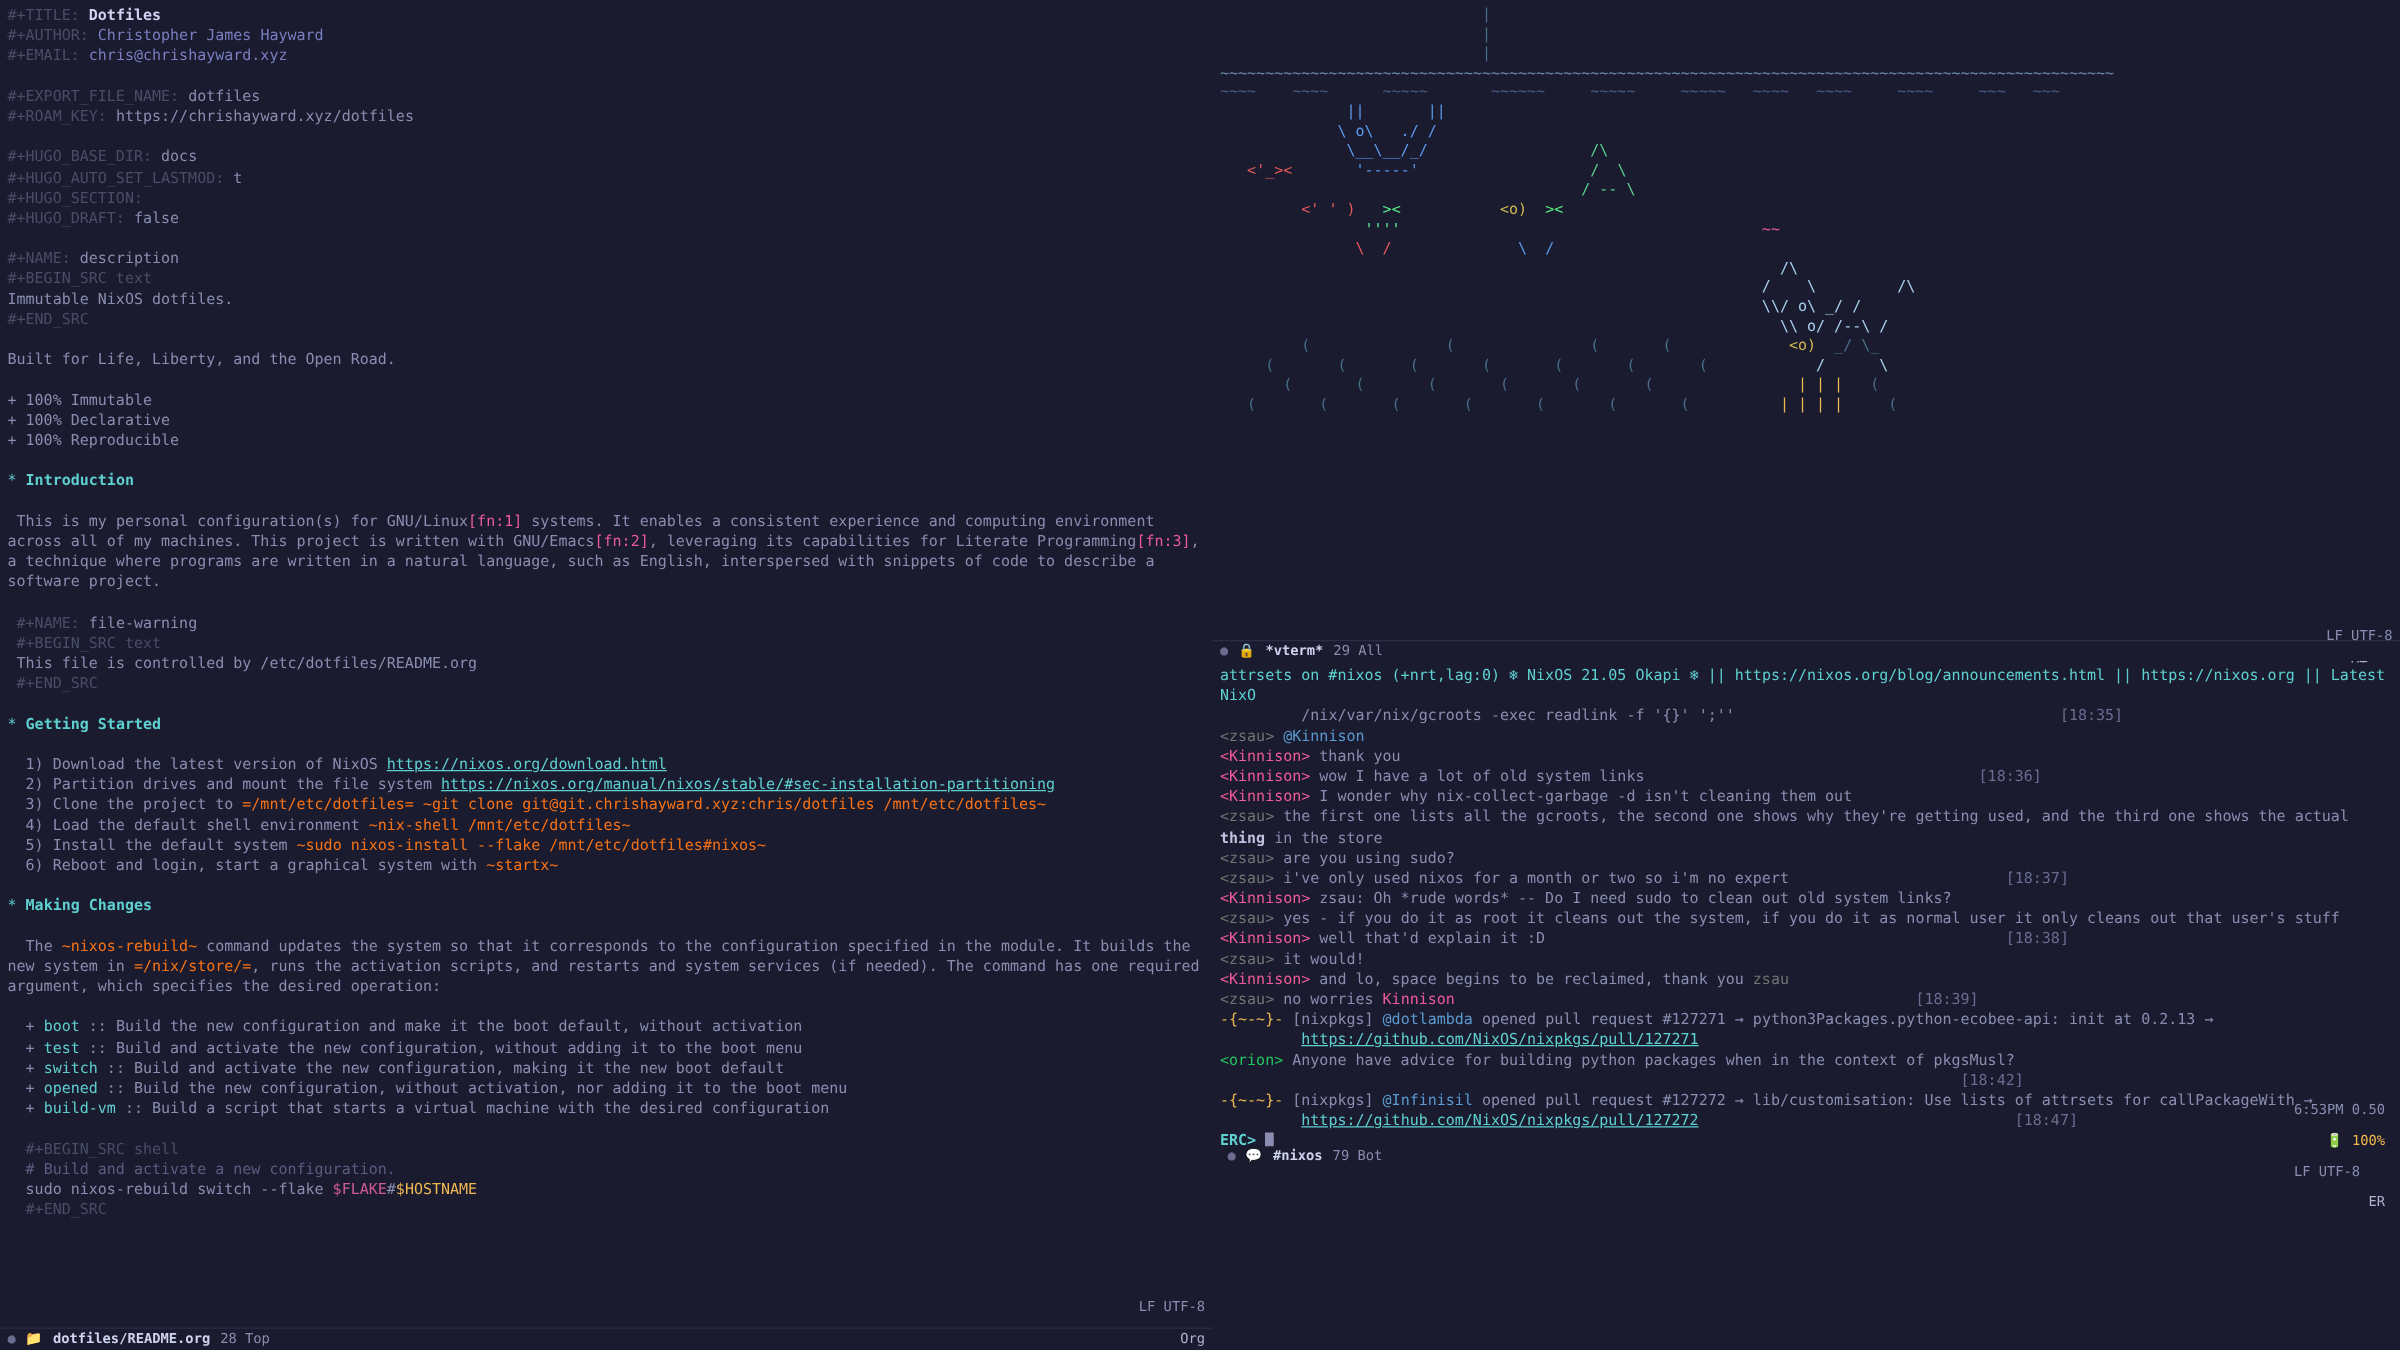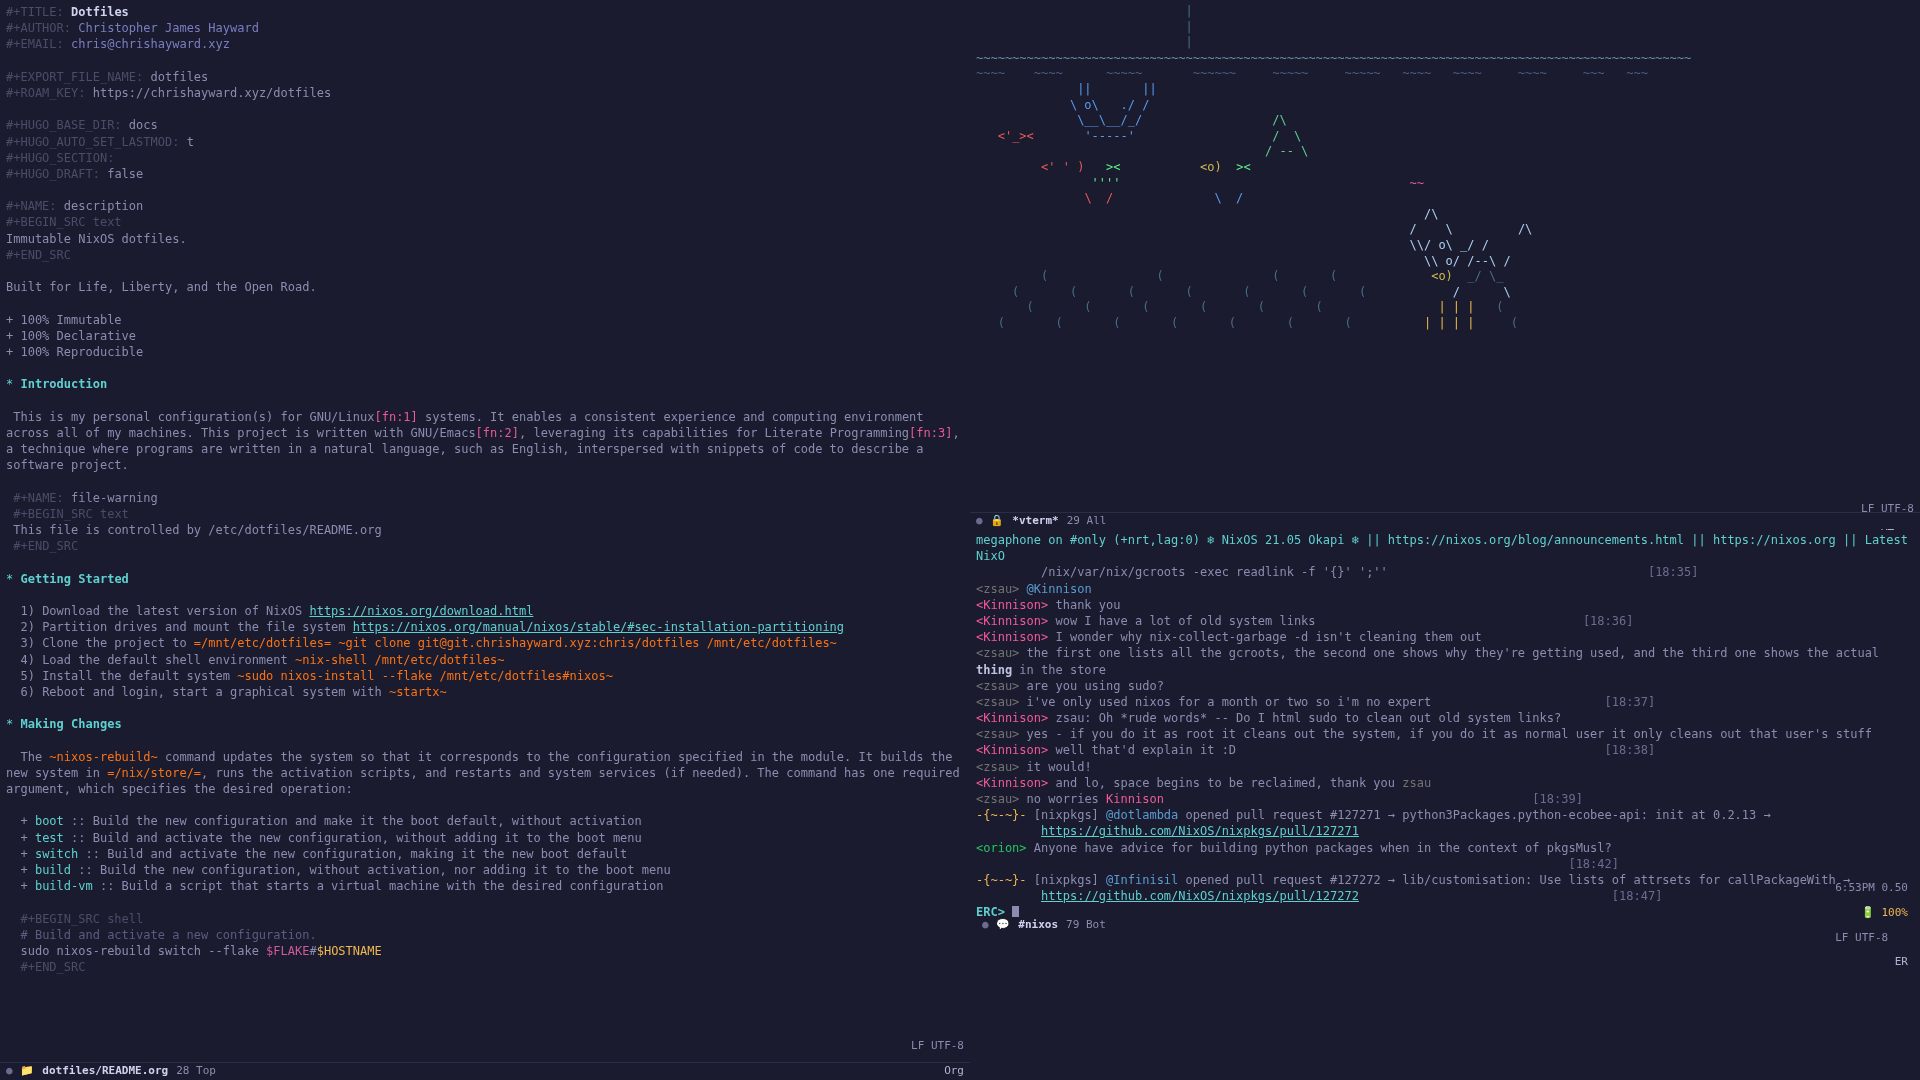--- a/index.html
+++ b/index.html
@@ -126,21 +126,21 @@
 <span><span>  5) Install the default system </span><span class="code">~sudo nixos-install --flake /mnt/etc/dotfiles#nixos~</span></span>
 <span><span>  6) Reboot and login, start a graphical system with </span><span class="code">~startx~</span></span>
 
 <span class="star">*</span> <span class="heading">Making Changes</span>
 
 <span><span>  The </span><span class="code">~nixos-rebuild~</span><span> command updates the system so that it corresponds to the configuration specified in the module. It builds the new system in </span><span class="code">=/nix/store/=</span><span>, runs the activation scripts, and restarts and system services (if needed). The command has one required argument, which specifies the desired operation:</span></span>
 
   + <span class="info">boot</span><span> :: Build the new configuration and make it the boot default, without activation</span>
   + <span class="info">test</span><span> :: Build and activate the new configuration, without adding it to the boot menu</span>
   + <span class="info">switch</span><span> :: Build and activate the new configuration, making it the new boot default</span>
-  + <span class="info">build</span><span> :: Build the new configuration, without activation, nor adding it to the boot menu</span>
+  + <span class="info">opened</span><span> :: Build the new configuration, without activation, nor adding it to the boot menu</span>
   + <span class="info">build-vm</span><span> :: Build a script that starts a virtual machine with the desired configuration</span>
 
   <span class="srctag">#+BEGIN_SRC shell</span>
   <span class="comment"># Build and activate a new configuration.</span>
   <span><span>sudo nixos-rebuild switch --flake </span><span class="env">$FLAKE</span><span>#</span><span class="host">$HOSTNAME</span></span>
   <span class="srctag">#+END_SRC</span>
 </pre>
 
 <div class="modeline ml-left">
   <span class="ml-icon">●</span>
@@ -185,30 +185,30 @@
   <span class="ml-name">*vterm*</span>
   <span class="ml-pos">29 All</span>
   <span class="ml-right">
     <span>LF UTF-8</span>
     <span class="ml-mode">VTerm</span>
   </span>
 </div>
 </div>
 
 <div class="pane pane-br">
-<pre><span class="info"><span>megaphone on #only (+nrt,lag:0) </span>❄<span> NixOS 21.05 Okapi </span>❄<span> || https://nixos.org/blog/announcements.html || https://nixos.org || Latest NixO</span></span>
+<pre><span class="info"><span>attrsets on #nixos (+nrt,lag:0) </span>❄<span> NixOS 21.05 Okapi </span>❄<span> || https://nixos.org/blog/announcements.html || https://nixos.org || Latest NixO</span></span>
          <span>/nix/var/nix/gcroots -exec readlink -f '{}' ';''</span>                                    <span class="time">[18:35]</span>
 <span class="nick-z">&lt;zsau&gt;</span><span class="mention"> @Kinnison</span>
 <span class="nick-k">&lt;Kinnison&gt;</span><span> thank you</span>
 <span class="nick-k">&lt;Kinnison&gt;</span><span> wow I have a lot of old system links</span>                                     <span class="time">[18:36]</span>
 <span class="nick-k">&lt;Kinnison&gt;</span><span> I wonder why nix-collect-garbage -d isn't cleaning them out</span>
 <span class="nick-z">&lt;zsau&gt;</span><span> the first one lists all the gcroots, the second one shows why they're getting used, and the third one shows the actual </span><span class="bold-thing">thing</span><span> in the store</span>
 <span class="nick-z">&lt;zsau&gt;</span><span> are you using sudo?</span>
 <span class="nick-z">&lt;zsau&gt;</span><span> i've only used nixos for a month or two so i'm no expert</span>                        <span class="time">[18:37]</span>
-<span class="nick-k">&lt;Kinnison&gt;</span><span> zsau: Oh *rude words* -- Do I html sudo to clean out old system links?</span>
+<span class="nick-k">&lt;Kinnison&gt;</span><span> zsau: Oh *rude words* -- Do I need sudo to clean out old system links?</span>
 <span class="nick-z">&lt;zsau&gt;</span><span> yes - if you do it as root it cleans out the system, if you do it as normal user it only cleans out that user's stuff</span>
 <span class="nick-k">&lt;Kinnison&gt;</span><span> well that'd explain it :D</span>                                                   <span class="time">[18:38]</span>
 <span class="nick-z">&lt;zsau&gt;</span><span> it would!</span>
 <span class="nick-k">&lt;Kinnison&gt;</span><span> and lo, space begins to be reclaimed, thank you </span><span class="nick-z">zsau</span>
 <span class="nick-z">&lt;zsau&gt;</span><span> no worries </span><span class="nick-k">Kinnison</span>                                                   <span class="time">[18:39]</span>
 <span class="bot">-{~-~}-</span><span> [nixpkgs] </span><span class="mention">@dotlambda</span><span> opened pull request #127271 → python3Packages.python-ecobee-api: init at 0.2.13 → </span>
          <span class="url">https://github.com/NixOS/nixpkgs/pull/127271</span>
 <span class="nick-o">&lt;orion&gt;</span><span> Anyone have advice for building python packages when in the context of pkgsMusl?</span>
                                                                                   <span class="time">[18:42]</span>
 <span class="bot">-{~-~}-</span><span> [nixpkgs] </span><span class="mention">@Infinisil</span><span> opened pull request #127272 → lib/customisation: Use lists of attrsets for callPackageWith → </span>

